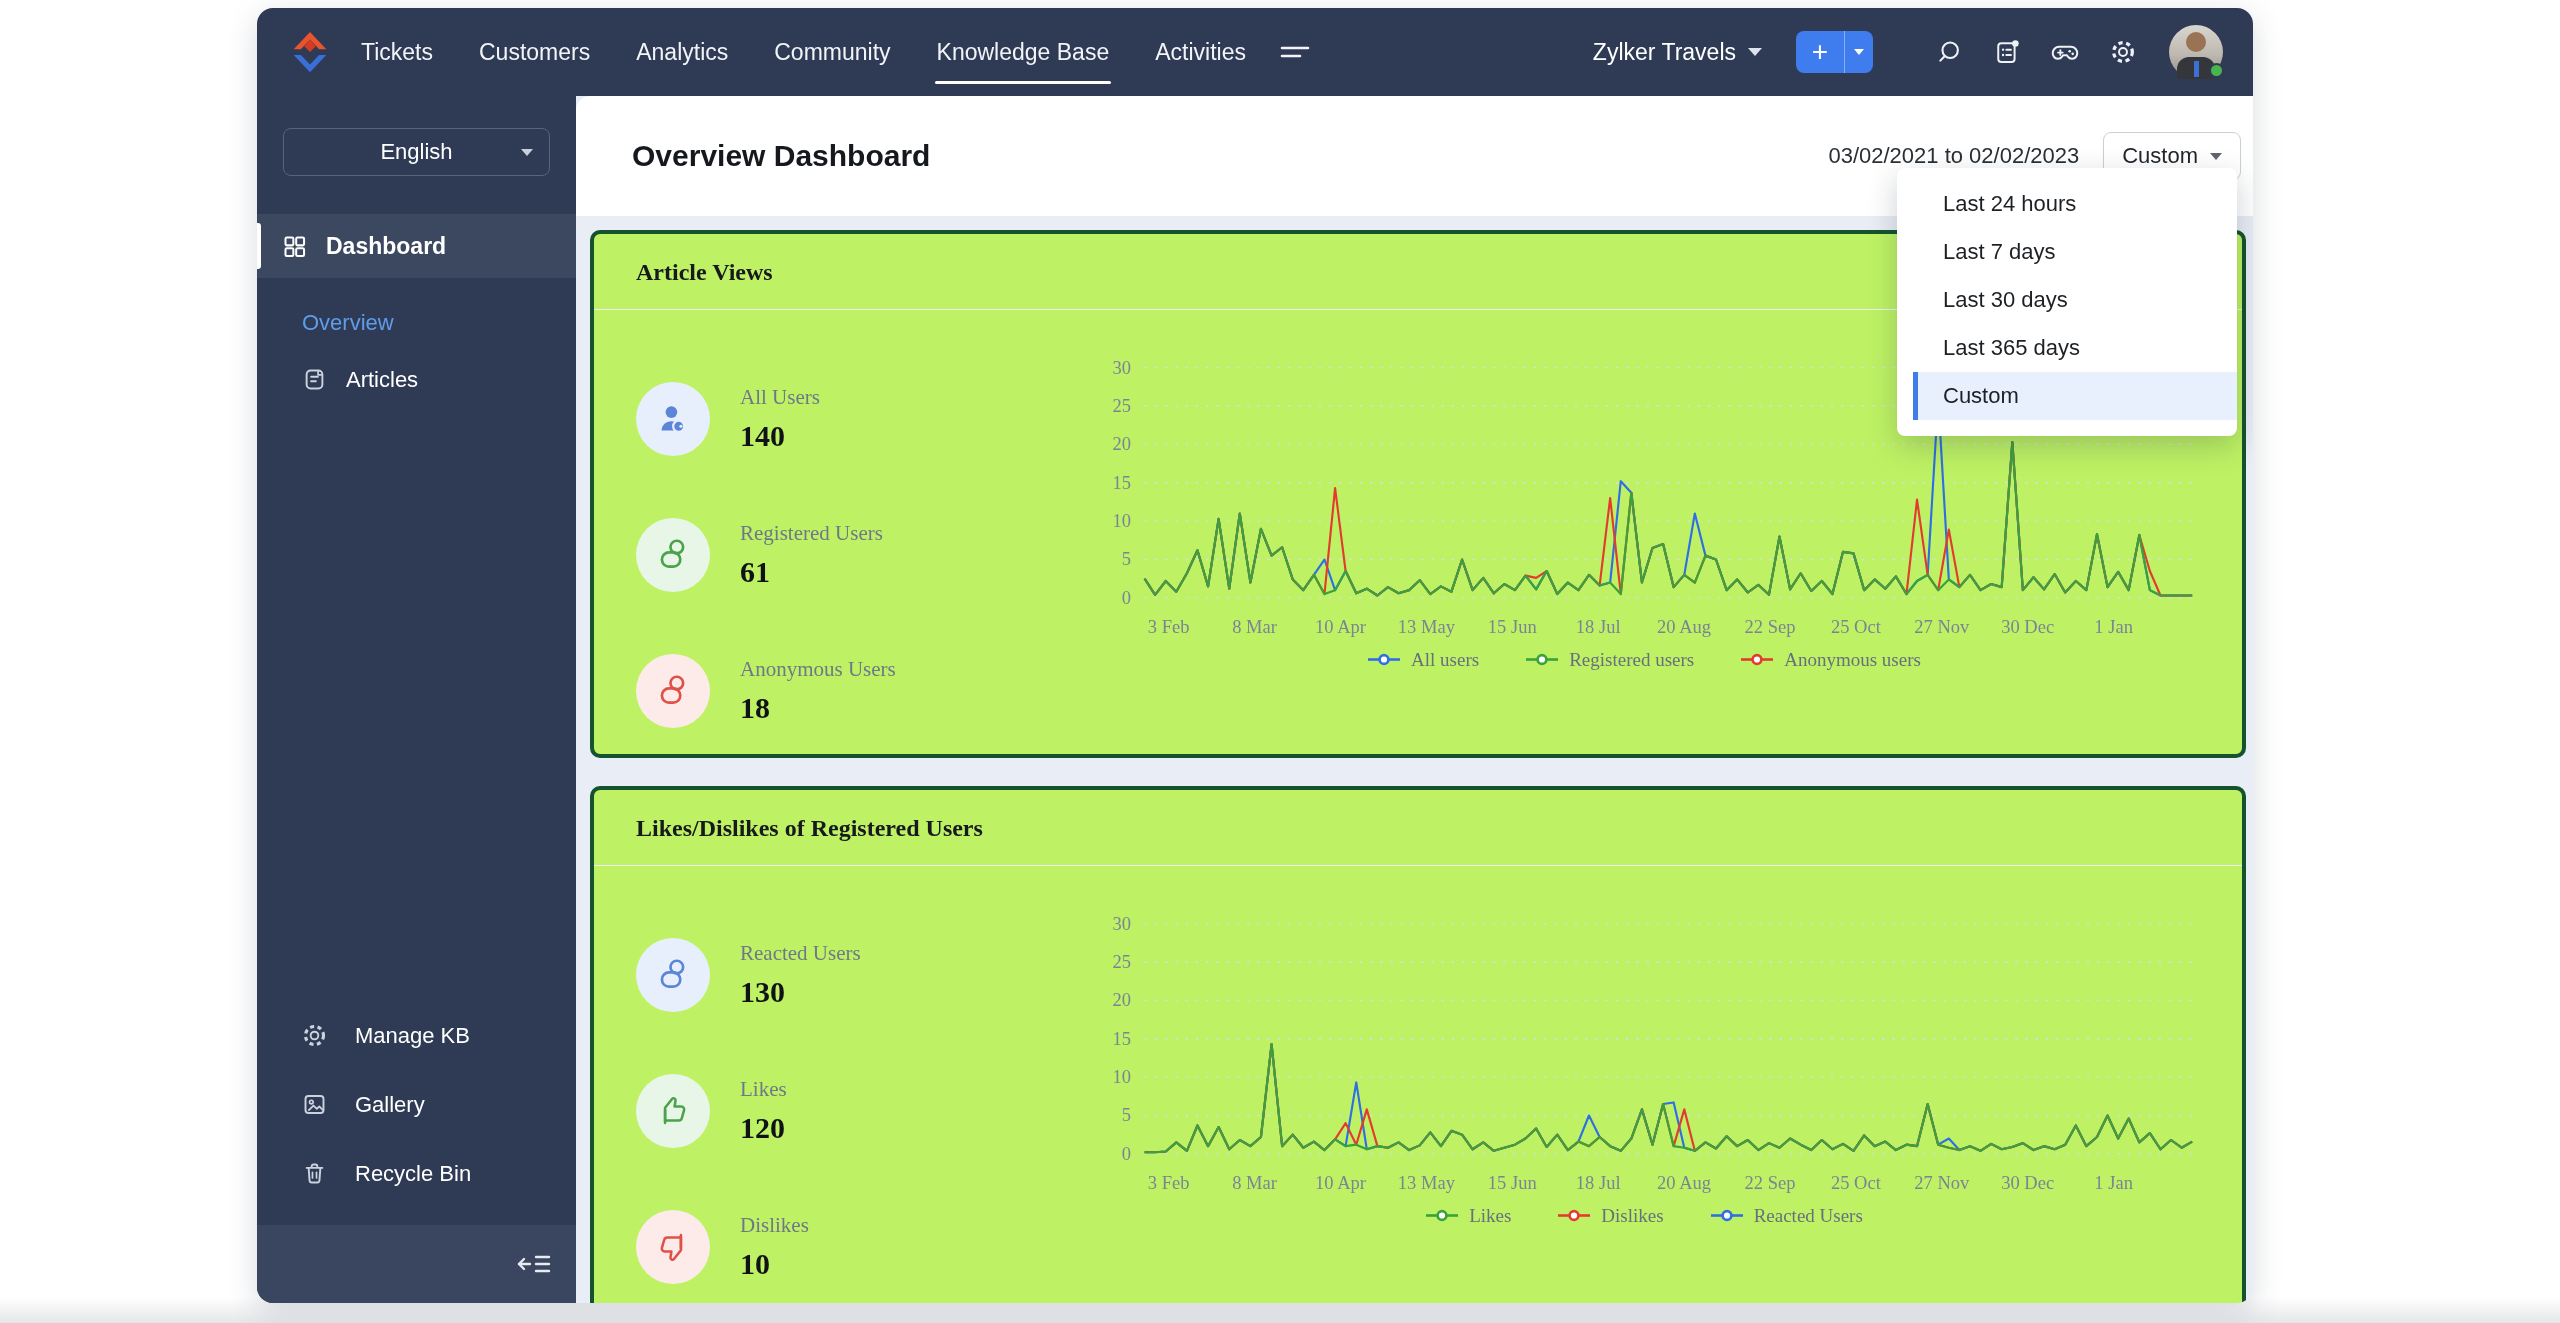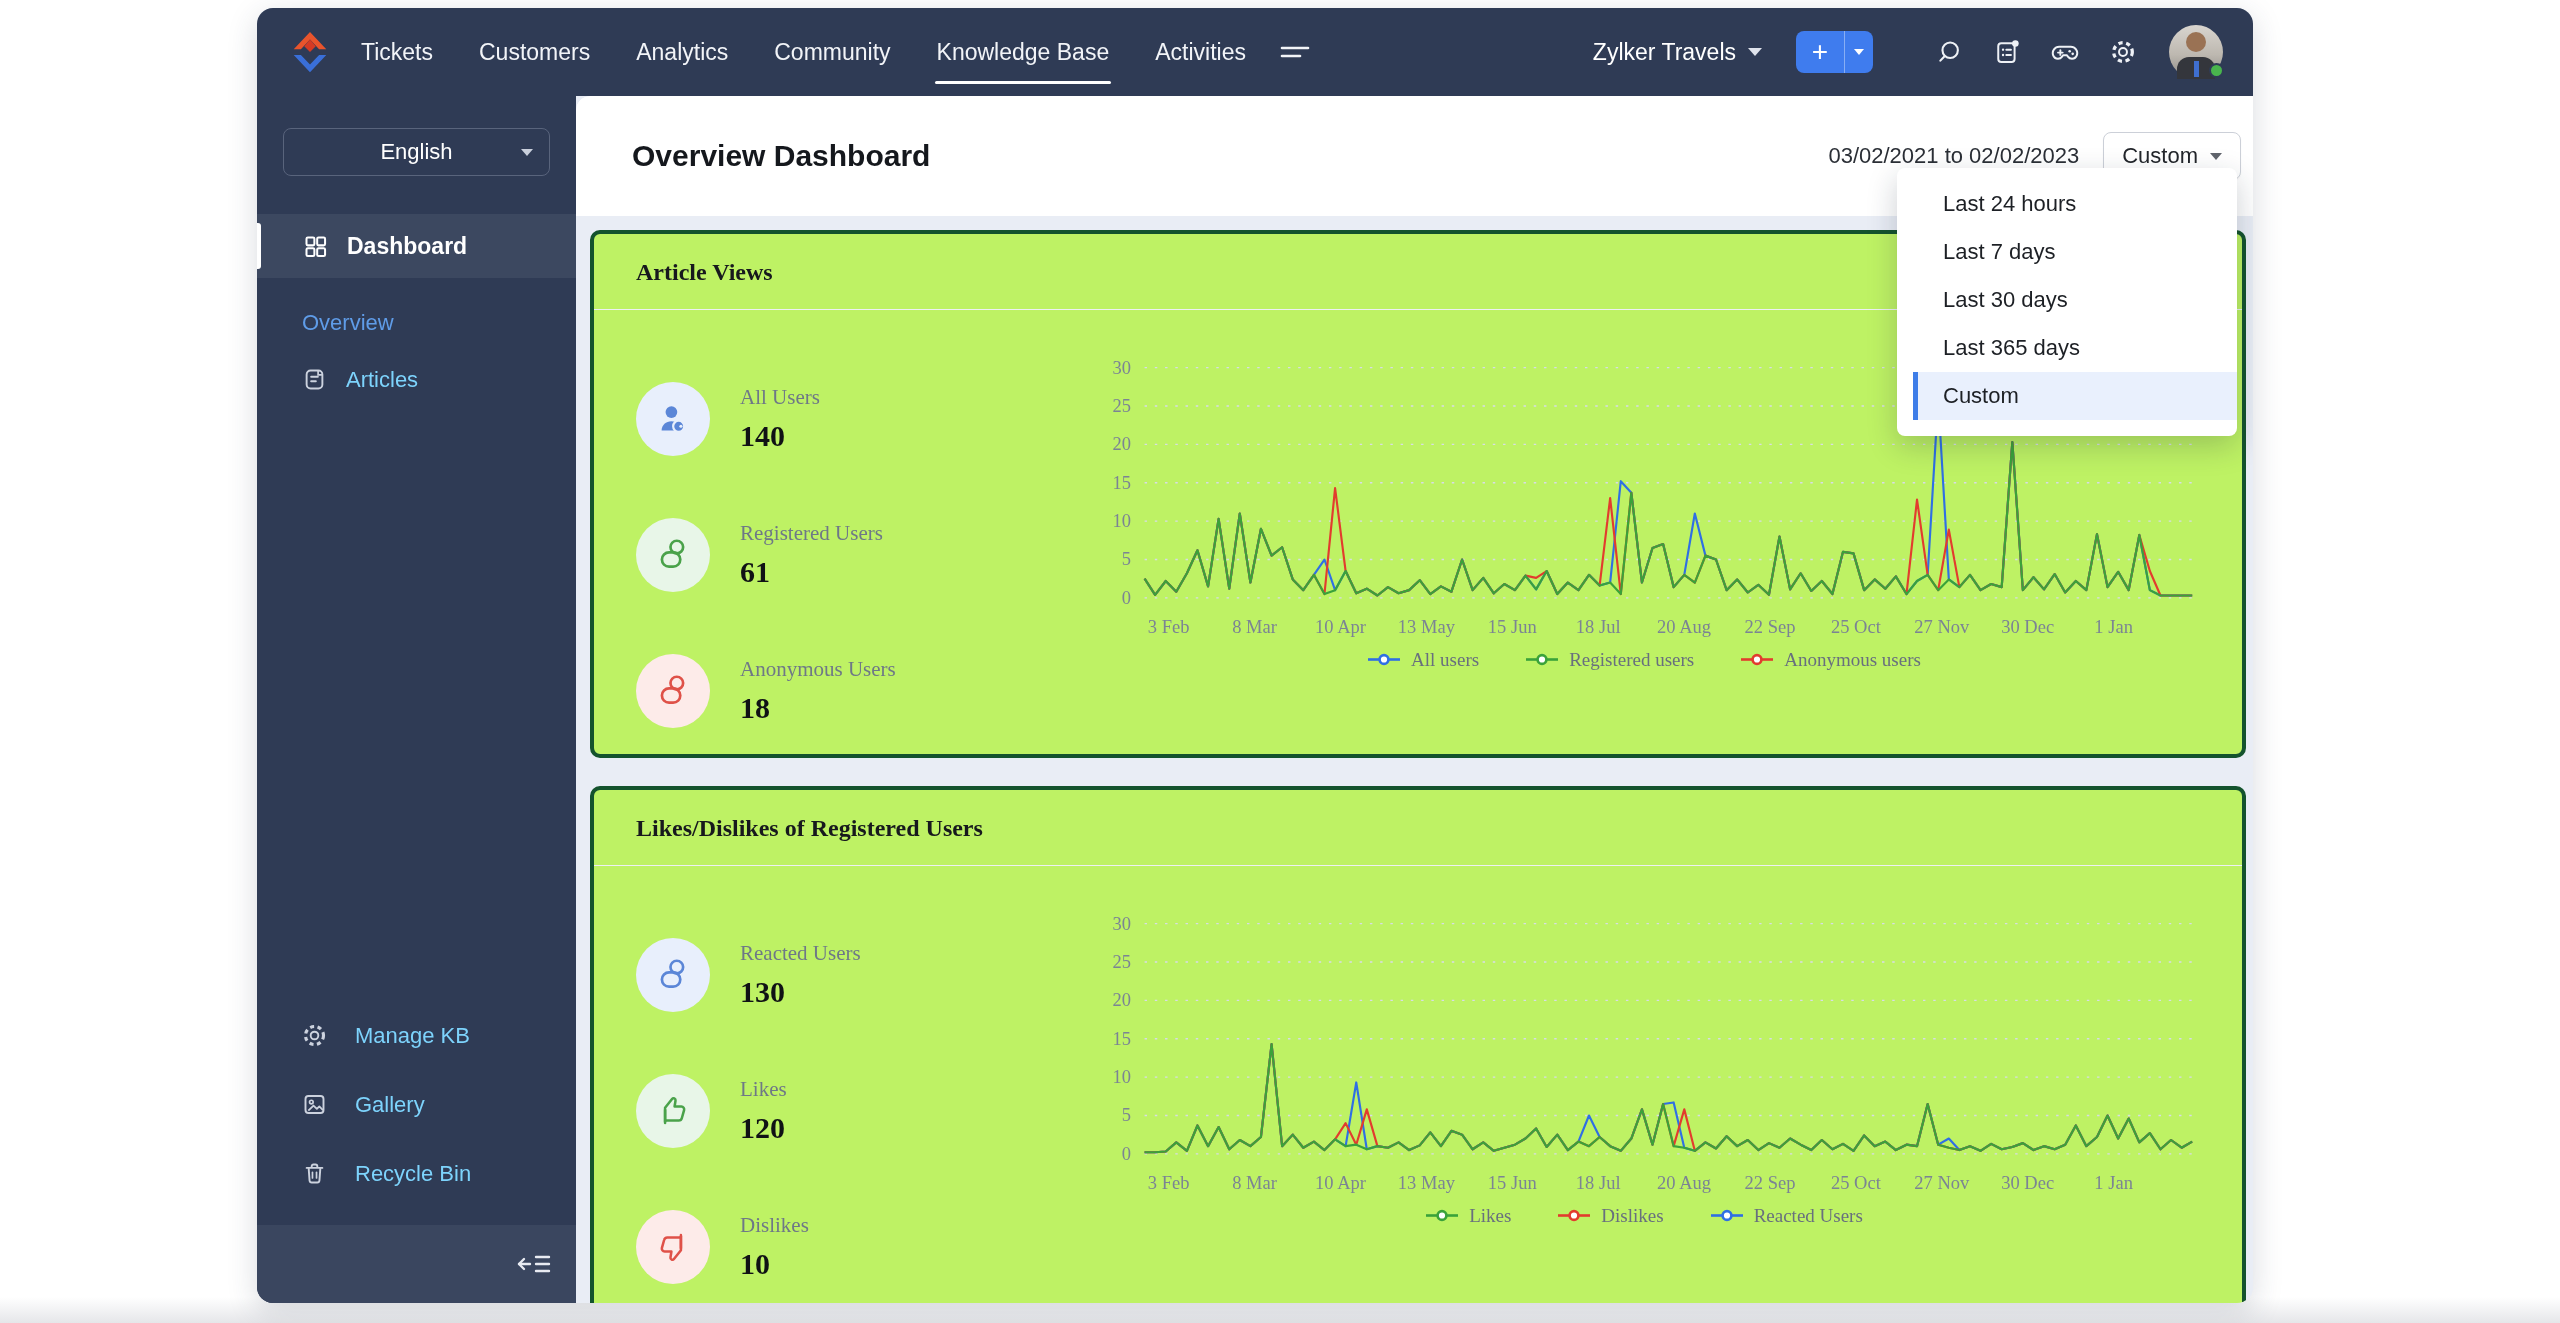--- a/index.html
+++ b/index.html
@@ -32,25 +32,25 @@
   .av-body { position:absolute; left:8px; bottom:0; width:38px; height:22px; background:#34363c; border-radius:12px 12px 0 0; }
   .av-tie { position:absolute; left:25px; bottom:2px; width:5px; height:16px; background:#3f6fd0; }
   .status-dot { position:absolute; right:-1px; bottom:1px; width:15px; height:15px; border-radius:50%; background:#49b54d; border:2px solid #2f3b55; }
 
   
   .body-row { flex:1; display:flex; min-height:0; }
   .sidebar { width:319px; flex:0 0 319px; background:#2f3b55; display:flex; flex-direction:column; }
   .lang-select { margin:32px 26px 0 26px; height:48px; border:1px solid #59647c; border-radius:8px; color:#fff; font-size:22px;
     display:flex; align-items:center; justify-content:center; position:relative; cursor:pointer; }
   .lang-select .caret { position:absolute; right:16px; border-left-width:6px; border-right-width:6px; border-top-width:7px; border-top-color:#c9cfdc; }
-  .side-dash { margin-top:38px; height:64px; background:#3c4860; display:flex; align-items:center; padding-left:45px; gap:18px;
+  .side-dash { margin-top:38px; height:64px; background:#3c4860; display:flex; align-items:center; padding-left:24px; gap:18px;
     color:#ffffff; font-size:23px; font-weight:bold; position:relative; cursor:pointer; }
   .side-dash::before { content:""; position:absolute; left:0; top:9px; bottom:9px; width:4px; background:#ffffff; border-radius:0 3px 3px 0; }
   .side-sub { padding-left:45px; margin-top:32px; color:#5f9ce8; font-size:22px; cursor:pointer; }
-  .side-item { display:flex; align-items:center; gap:18px; padding-left:44px; margin-top:30px; color:#7dd3fc; font-size:22px; cursor:pointer; }
+  .side-item { display:flex; align-items:center; gap:18px; padding-left:44px; margin-top:30px; color:#ffffff; font-size:22px; cursor:pointer; }
   .side-spacer { flex:1; }
   .side-item.bottom { margin-top:4px; margin-bottom:38px;gap:27px; }
   .side-foot { height:78px; flex:0 0 78px; background:#3a465f; display:flex; align-items:center; justify-content:flex-end; padding-right:24px; }
   .s-icon { width:27px; height:27px; flex:0 0 auto; }
 
   
   .main { flex:1; display:flex; flex-direction:column; min-width:0; background:#e9edf5; border-top-left-radius:14px; overflow:hidden; }
   .main-head { height:120px; flex:0 0 120px; background:#ffffff; display:flex; align-items:center; padding:0 12px 0 56px; border-top-left-radius:14px; }
   .page-title { font-size:30px; font-weight:600; color:#15181d; flex:1; }
   .date-range { font-size:22px; color:#2b2f36; margin-right:24px; }

